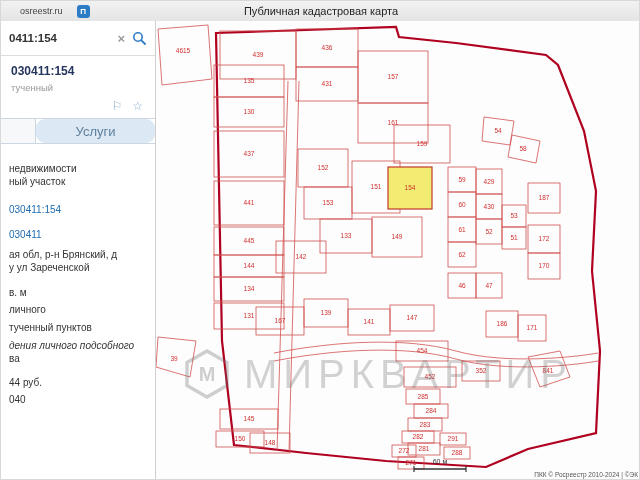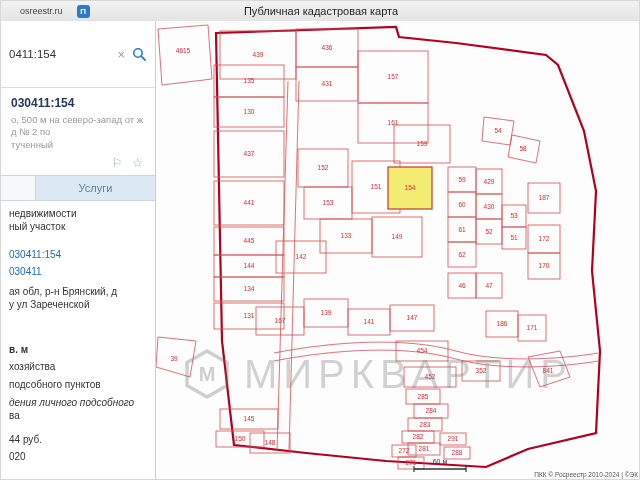--- a/index.html
+++ b/index.html
@@ -10,32 +10,32 @@
   #topbar{position:absolute;left:0;top:0;width:640px;height:20px;
           background:linear-gradient(#f2f2f2,#e4e4e4);border-bottom:1px solid #c9c9c9;
           display:flex;align-items:center;}
   #url-text{font-size:9px;color:#444;margin-left:19px;white-space:nowrap;}
   #app-icon{width:13px;height:13px;border-radius:3px;background:#2b7cc4;margin-left:14px;
             display:flex;align-items:center;justify-content:center;color:#fff;font-size:8px;font-weight:bold;}
   #page-title{position:absolute;left:0;right:0;text-align:center;font-size:11px;color:#222;}
   
   #sidebar{position:absolute;left:0;top:20px;width:155px;height:460px;background:#fff;
            border-right:1px solid #cfcfcf;box-sizing:border-box;overflow:hidden;}
-  #searchrow{height:34px;border-bottom:1px solid #ddd;display:flex;align-items:center;padding:16px 8px;}
+  #searchrow{height:34px;border-bottom:1px solid #ddd;display:flex;align-items:center;padding:0 8px;font-weight:bold;}
   #search-value{flex:1;font-size:11.5px;color:#333;overflow:hidden;white-space:nowrap;}
   #search-clear{color:#9a9a9a;font-size:13px;margin:0 7px 0 4px;cursor:pointer;}
   #objhead{padding:8px 10px 2px 10px;}
   #obj-title{font-size:12px;font-weight:bold;color:#25365e;margin-bottom:4px;}
   .obj-sub{font-size:9.5px;color:#999;line-height:1.3;}
   #iconrow{display:flex;justify-content:flex-end;gap:10px;padding:4px 12px 2px 0;}
   .mini-icon{color:#8fb0cc;font-size:12px;line-height:1;cursor:pointer;}
   #tabs{display:flex;height:24px;margin-top:4px;border-top:1px solid #ccd6e0;border-bottom:1px solid #ccd6e0;}
   #tab-info{width:34px;background:#f6f8fa;border-right:1px solid #ccd6e0;}
-  #tab-services{flex:1;background:#dce8f3;color:#5e7f9e;font-size:11px;display:flex;
-                align-items:center;justify-content:center;}
+  #tab-services{flex:1;background:#dce8f3;color:#5e7f9e;font-size:13px;display:flex;
+                align-items:center;justify-content:center;border-radius:9px;}
   #info-rows{padding:0 0 0 8px;}
   .info-row{font-size:10px;color:#333;line-height:13px;white-space:nowrap;overflow:hidden;}
   .info-row.link{color:#1f6cb0;cursor:pointer;}
   
   #map{position:absolute;left:155px;top:20px;width:485px;height:460px;background:#fdfdfd;overflow:hidden;}
   #map-svg{position:absolute;left:0;top:0;}
   #watermark{position:absolute;left:28px;top:328px;display:flex;align-items:center;gap:14px;
              pointer-events:none;}
   #wm-text{font-size:40px;font-weight:normal;letter-spacing:6px;color:rgba(110,110,110,0.30);white-space:nowrap;}
 </style>
@@ -55,48 +55,47 @@
       <span id="search-value">0411:154</span>
       <span id="search-clear">×</span>
       <svg width="15" height="15" viewBox="0 0 15 15">
         <circle cx="6" cy="6" r="4.2" fill="none" stroke="#2e7cc4" stroke-width="1.6"></circle>
         <line x1="9.4" y1="9.4" x2="13" y2="13" stroke="#2e7cc4" stroke-width="1.8" stroke-linecap="round"></line>
       </svg>
     </div>
 
     <div id="objhead">
       <div id="obj-title">030411:154</div>
-      <div class="obj-sub">о, 500 м на северо-запад от ж д № 2 по</div>
       <div class="obj-sub">тученный</div>
     </div>
 
     <div id="iconrow">
       <span class="mini-icon">⚐</span>
       <span class="mini-icon">☆</span>
     </div>
 
     <div id="tabs">
       <div id="tab-info"></div>
       <div id="tab-services">Услуги</div>
     </div>
 
     <div id="info-rows">
-        <div class="info-row" style="margin-top: 6px;">недвижимости</div>
+        <div class="info-row" style="margin-top: 18px;">недвижимости</div>
         <div class="info-row" style="margin-top: 0;">ный участок</div>
         <div class="info-row link" style="margin-top: 15px;">030411:154</div>
-        <div class="info-row link" style="margin-top: 4px;">030411</div>
+        <div class="info-row link" style="margin-top: 12px;">030411</div>
         <div class="info-row" style="margin-top: 7px;">ая обл, р-н Брянский, д</div>
         <div class="info-row" style="margin-top: 0px;">у ул Зареченской</div>
-        <div class="info-row" style="margin-top: 32px; font-weight: bold;">в. м</div>
-        <div class="info-row" style="margin-top: 4px;">хозяйства</div>
-        <div class="info-row" style="margin-top: 5px;">подсобного пунктов</div>
+        <div class="info-row" style="margin-top: 12px;">в. м</div>
+        <div class="info-row" style="margin-top: 4px;">личного</div>
+        <div class="info-row" style="margin-top: 5px;">тученный пунктов</div>
         <div class="info-row" style="margin-top: 5px; font-style: italic;">дения личного подсобного</div>
         <div class="info-row" style="margin-top: 0px;">ва</div>
         <div class="info-row" style="margin-top: 11px;">44 руб.</div>
-        <div class="info-row" style="margin-top: 4px;">020</div>
+        <div class="info-row" style="margin-top: 4px;">040</div>
       </div>
   </div>
 
   <div id="map">
     <svg id="map-svg" width="485" height="460" viewBox="0 0 485 460">
         <polygon points="60,12 240,6 243,16 300,22 390,34 402,44 428,110 440,170 436,250 444,330 440,412 372,428 330,446 230,440 150,432 78,424 66,320" fill="none" stroke="#b00020" stroke-width="2.2"></polygon>
         <path d="M132,60 L121,430" fill="none" stroke="#d05050" stroke-width="0.8"></path>
         <path d="M143,60 L133,430" fill="none" stroke="#d05050" stroke-width="0.8"></path>
         <path d="M118,332 C180,320 250,316 300,330 S420,336 442,332" fill="none" stroke="#d05050" stroke-width="0.8"></path>
         <path d="M118,340 C180,328 250,324 300,338 S420,344 442,340" fill="none" stroke="#d05050" stroke-width="0.8"></path>

